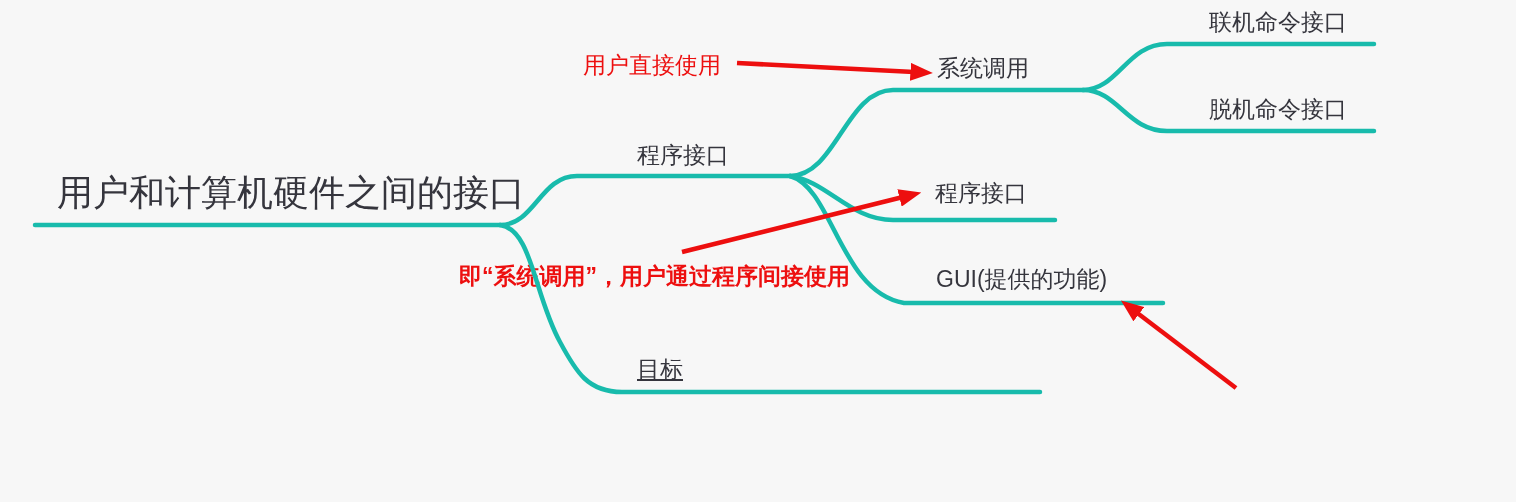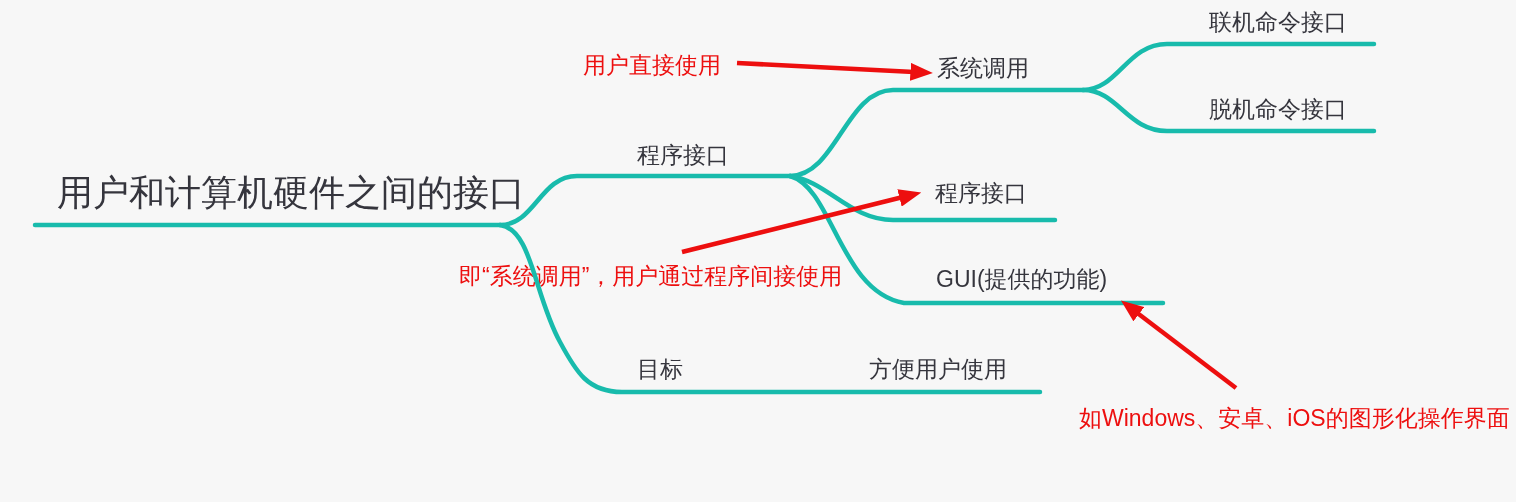--- a/index.html
+++ b/index.html
@@ -69,29 +69,27 @@
   <div class="label" style="left:937px;top:55px;">系统调用</div>
 
   <div class="label" style="left:1209px;top:96px;">脱机命令接口</div>
 
   <div class="label" style="left:1209px;top:9px;">联机命令接口</div>
 
   <div class="label" style="left:935px;top:180px;">程序接口</div>
 
   <div class="label" style="left:936px;top:266px;">GUI(提供的功能)</div>
 
-  <div class="label" style="left:637px;top:356px;">目标</div>
+  <div class="label" style="left:637px;top:356px;text-decoration:underline;">目标</div>
 
-  <div class="label" style="left:869px;top:356px;">方便用户使用</div>
 
   <div class="label annotation" style="left:583px;top:52px;">用户直接使用</div>
 
-  <div class="label annotation" style="left:459px;top:263px;">即“系统调用”，用户通过程序间接使用</div>
+  <div class="label annotation" style="left:459px;top:263px;font-weight:bold;">即“系统调用”，用户通过程序间接使用</div>
 
-  <div class="label annotation" style="left:1079px;top:405px;">如Windows、安卓、iOS的图形化操作界面</div>
 
   <svg class="wires" width="1516" height="502" viewBox="0 0 1516 502">
     <defs>
       <marker id="ah" viewBox="0 0 5 4" markerWidth="5" markerHeight="4" refX="0.8" refY="2" orient="auto">
         <path class="arrowhead-shape" d="M0,0 L5,2 L0,4 Z"></path>
       </marker>
     </defs>
 
     <path class="branch" d="M 35 225 H 500"></path>
     <path class="branch" d="M 500 225 C 535 225 540 176 577 176 L 790 176"></path>

